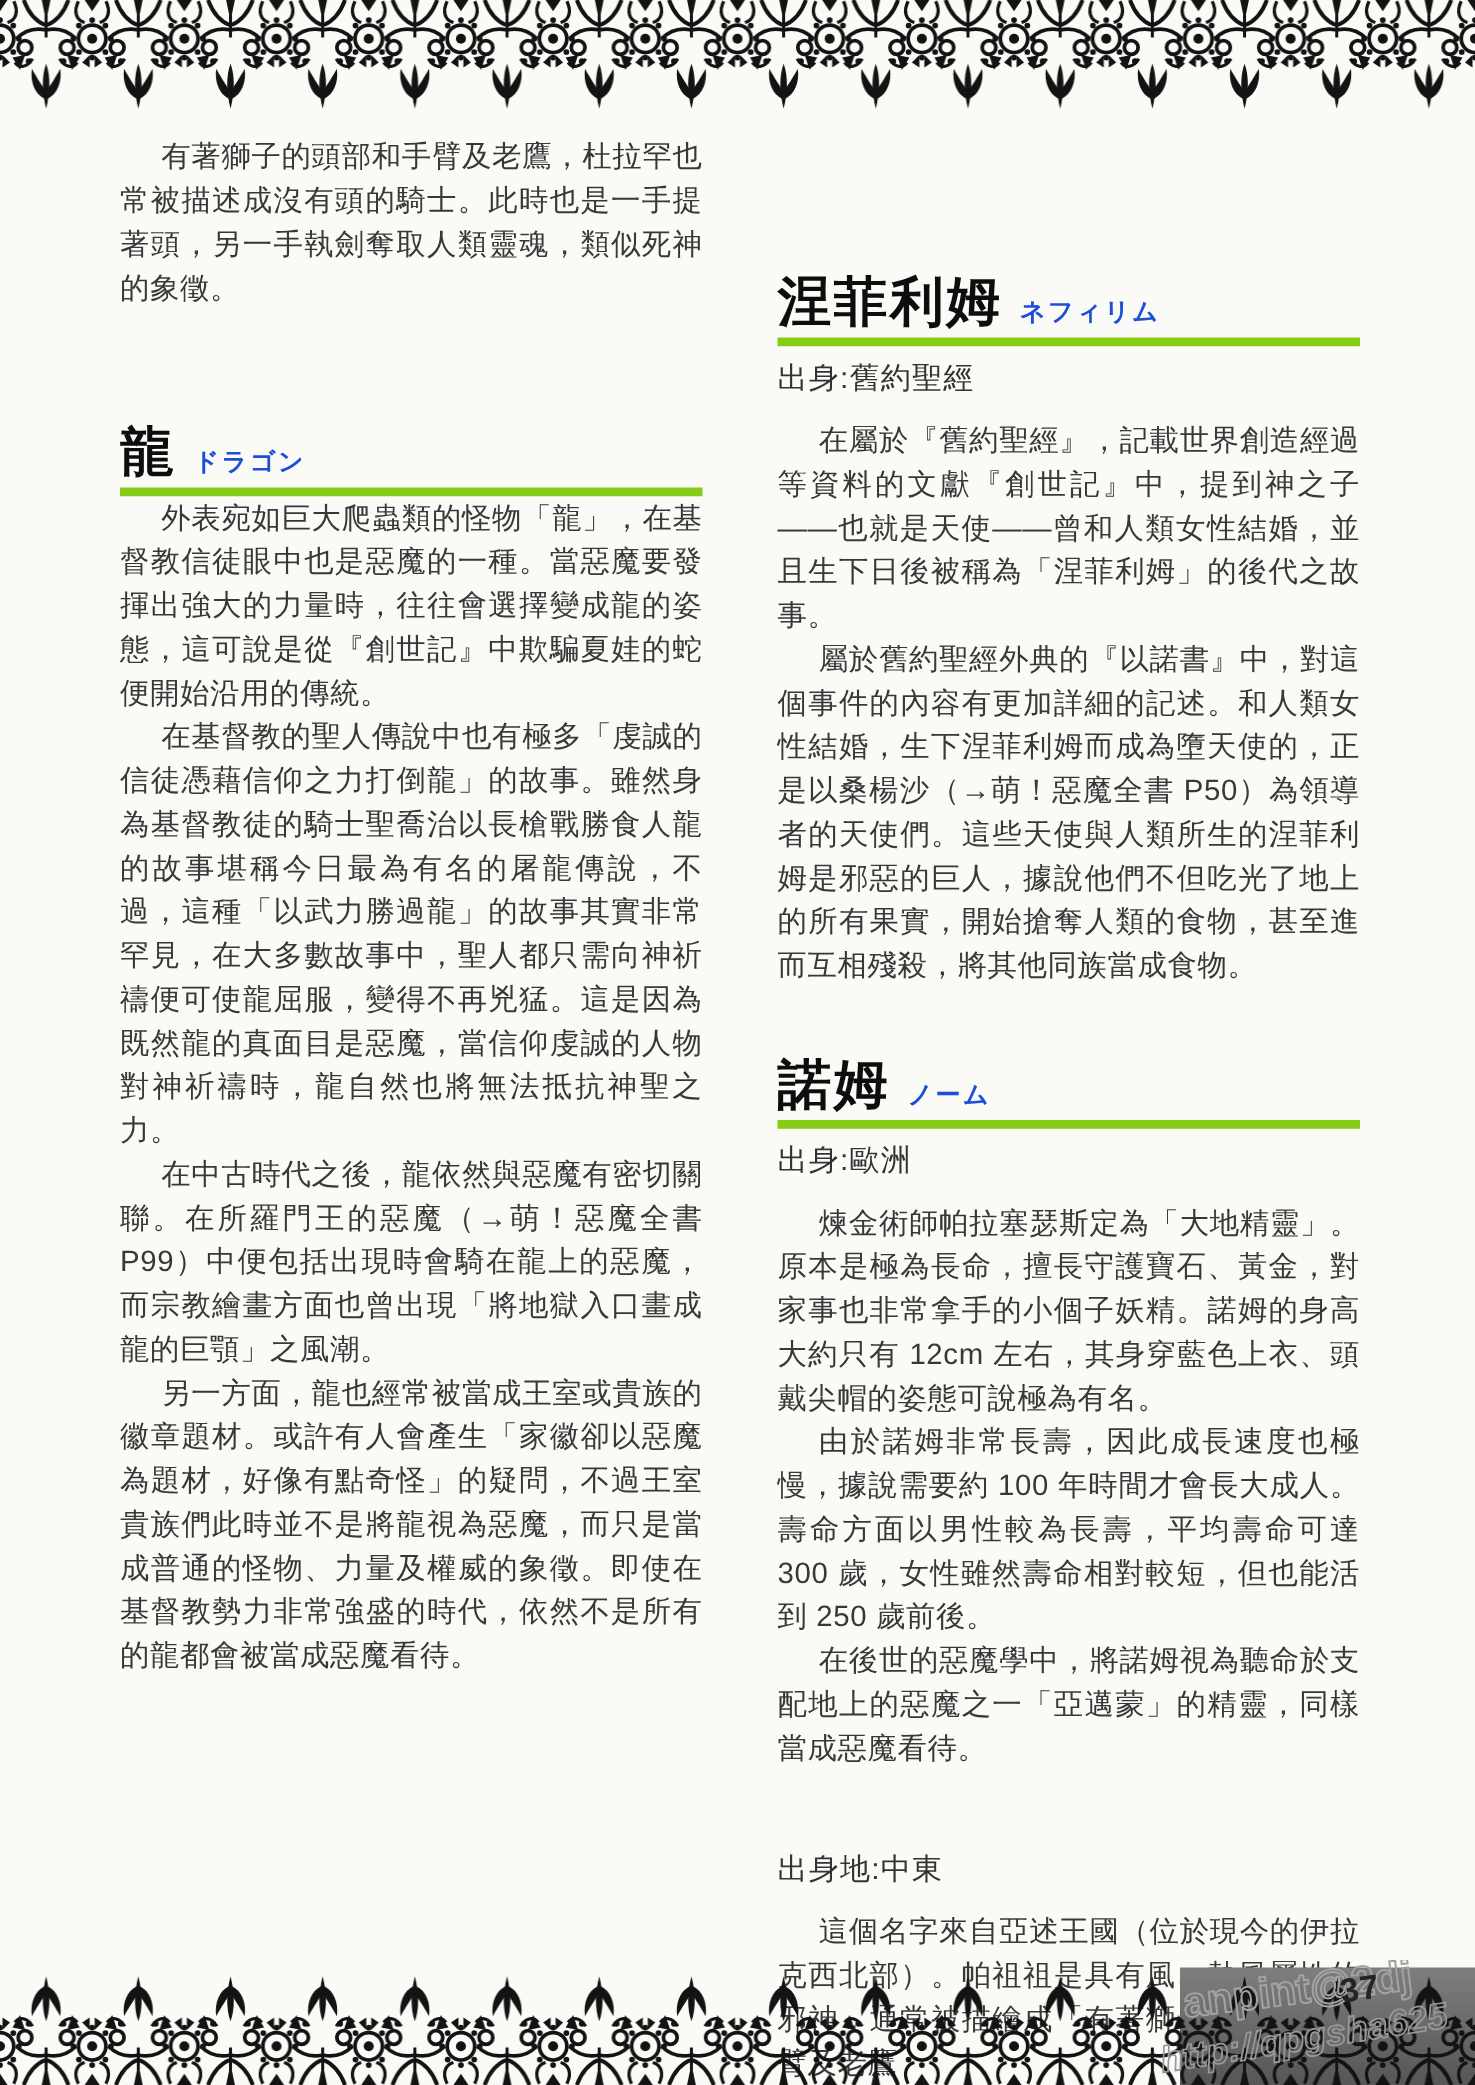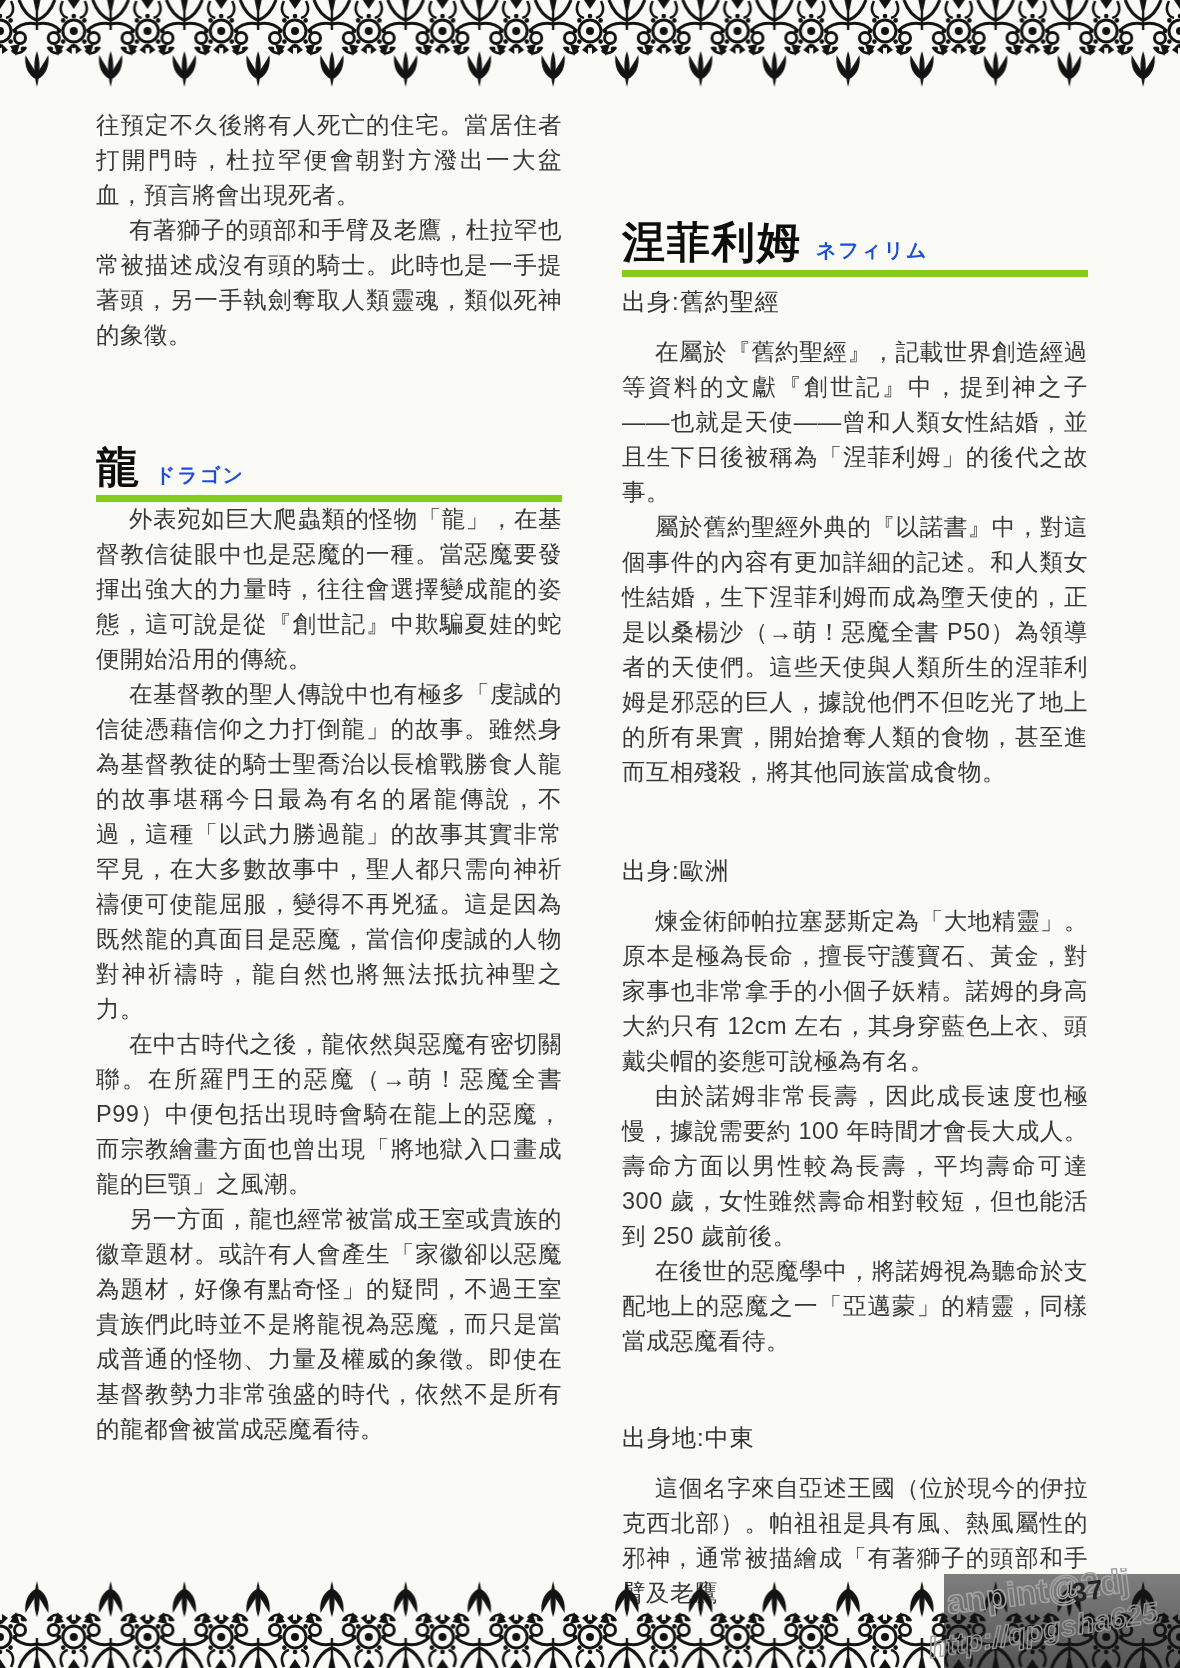--- a/index.html
+++ b/index.html
@@ -139,21 +139,20 @@
         <path d="M38.3,79 C45.75,75 49.75,66 48.25,55 C43.75,63 39.75,69 37.25,73 Z"></path>
         <circle cx="23" cy="49" r="2.4"></circle>
           <circle cx="50.75" cy="49" r="2.4"></circle>
       </g>
     </pattern>
   </defs>
   <rect width="1180" height="88" fill="url(#ornBot)"></rect>
 </svg>
 
 <div class="col col-left">
-  <p class="body-par no-indent">往預定不久後將有人死亡的住宅。當居住者打開門時，杜拉罕便會朝對方潑出一大盆血，預言將會出現死者。</p>
   <p class="body-par">有著獅子的頭部和手臂及老鷹，杜拉罕也常被描述成沒有頭的騎士。此時也是一手提著頭，另一手執劍奪取人類靈魂，類似死神的象徵。</p>
 
   <div class="entry mt-entry-left">
     <div class="entry-header">
       <span class="entry-title">龍</span>
       <span class="entry-ruby">ドラゴン</span>
     </div>
     <p class="body-par">外表宛如巨大爬蟲類的怪物「龍」，在基督教信徒眼中也是惡魔的一種。當惡魔要發揮出強大的力量時，往往會選擇變成龍的姿態，這可說是從『創世記』中欺騙夏娃的蛇便開始沿用的傳統。</p>
     <p class="body-par">在基督教的聖人傳說中也有極多「虔誠的信徒憑藉信仰之力打倒龍」的故事。雖然身為基督教徒的騎士聖喬治以長槍戰勝食人龍的故事堪稱今日最為有名的屠龍傳說，不過，這種「以武力勝過龍」的故事其實非常罕見，在大多數故事中，聖人都只需向神祈禱便可使龍屈服，變得不再兇猛。這是因為既然龍的真面目是惡魔，當信仰虔誠的人物對神祈禱時，龍自然也將無法抵抗神聖之力。</p>
     <p class="body-par">在中古時代之後，龍依然與惡魔有密切關聯。在所羅門王的惡魔（→萌！惡魔全書 P99）中便包括出現時會騎在龍上的惡魔，而宗教繪畫方面也曾出現「將地獄入口畫成龍的巨顎」之風潮。</p>
@@ -166,20 +165,24 @@
     <div class="entry-header">
       <span class="entry-title">涅菲利姆</span>
       <span class="entry-ruby">ネフィリム</span>
     </div>
     <div class="entry-origin">出身:舊約聖經</div>
     <p class="body-par">在屬於『舊約聖經』，記載世界創造經過等資料的文獻『創世記』中，提到神之子——也就是天使——曾和人類女性結婚，並且生下日後被稱為「涅菲利姆」的後代之故事。</p>
     <p class="body-par">屬於舊約聖經外典的『以諾書』中，對這個事件的內容有更加詳細的記述。和人類女性結婚，生下涅菲利姆而成為墮天使的，正是以桑楊沙（→萌！惡魔全書 P50）為領導者的天使們。這些天使與人類所生的涅菲利姆是邪惡的巨人，據說他們不但吃光了地上的所有果實，開始搶奪人類的食物，甚至進而互相殘殺，將其他同族當成食物。</p>
   </div>
 
   <div class="entry mt-entry-a">
+    <div class="entry-header">
+      <span class="entry-title">諾姆</span>
+      <span class="entry-ruby">ノーム</span>
+    </div>
     <div class="entry-origin">出身:歐洲</div>
     <p class="body-par">煉金術師帕拉塞瑟斯定為「大地精靈」。原本是極為長命，擅長守護寶石、黃金，對家事也非常拿手的小個子妖精。諾姆的身高大約只有 12cm 左右，其身穿藍色上衣、頭戴尖帽的姿態可說極為有名。</p>
     <p class="body-par">由於諾姆非常長壽，因此成長速度也極慢，據說需要約 100 年時間才會長大成人。壽命方面以男性較為長壽，平均壽命可達 300 歲，女性雖然壽命相對較短，但也能活到 250 歲前後。</p>
     <p class="body-par">在後世的惡魔學中，將諾姆視為聽命於支配地上的惡魔之一「亞邁蒙」的精靈，同樣當成惡魔看待。</p>
   </div>
 
   <div class="entry mt-entry-b">
     <div class="entry-origin">出身地:中東</div>
     <p class="body-par">這個名字來自亞述王國（位於現今的伊拉克西北部）。帕祖祖是具有風、熱風屬性的邪神，通常被描繪成「有著獅子的頭部和手臂及老鷹</p>
   </div>

